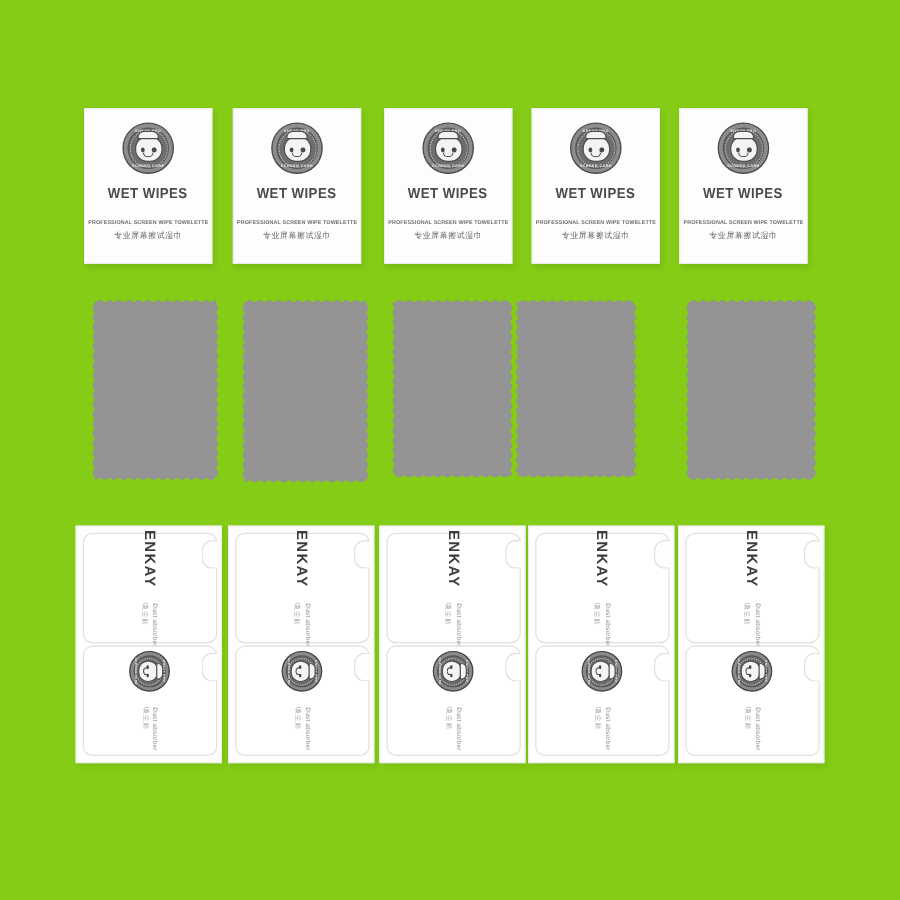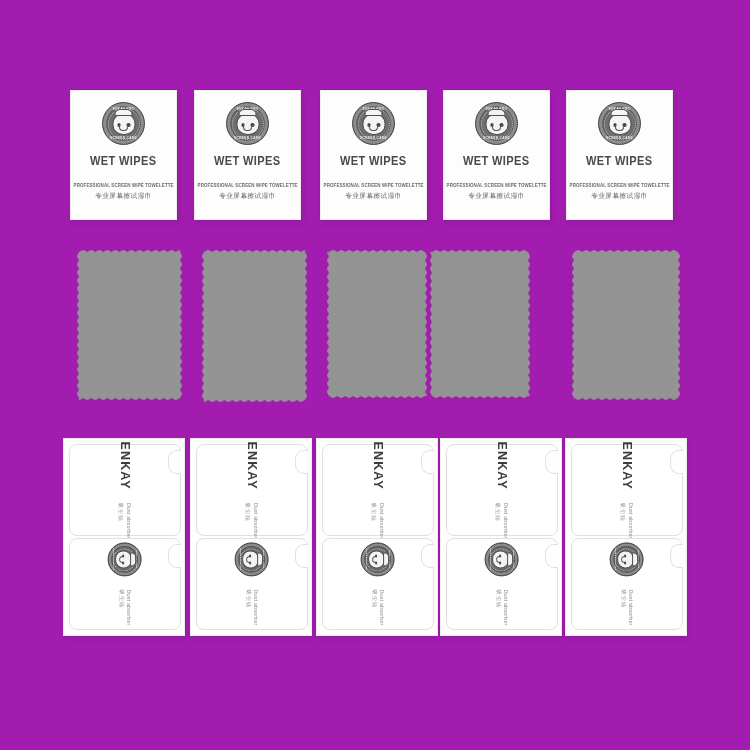--- a/index.html
+++ b/index.html
@@ -2,21 +2,21 @@
 <html><head>
 <meta charset="utf-8">
 <style>
   * { box-sizing: border-box; margin: 0; padding: 0; }
   html, body {
     width: 750px; height: 750px;
     background: #ffffff;
     font-family: "Liberation Sans", sans-serif;
     overflow: hidden;
   }
-  .stage { position: relative; width: 750px; height: 750px; background: #a21caf; }
+  .stage { position: relative; width: 750px; height: 750px; background: #84cc16; }
 
   
   .row-wipes { position: absolute; left: 0; top: 90px; width: 750px; height: 132px; }
   .wipe-packet {
     position: absolute; top: 0;
     width: 107px; height: 130px;
     background: #fdfdfd;
     border: 1px solid #ededed;
     box-shadow: 2px 3px 5px rgba(0,0,0,0.085), 0 0 0 0.5px rgba(0,0,0,0.02);
     display: flex; flex-direction: column; align-items: center;

